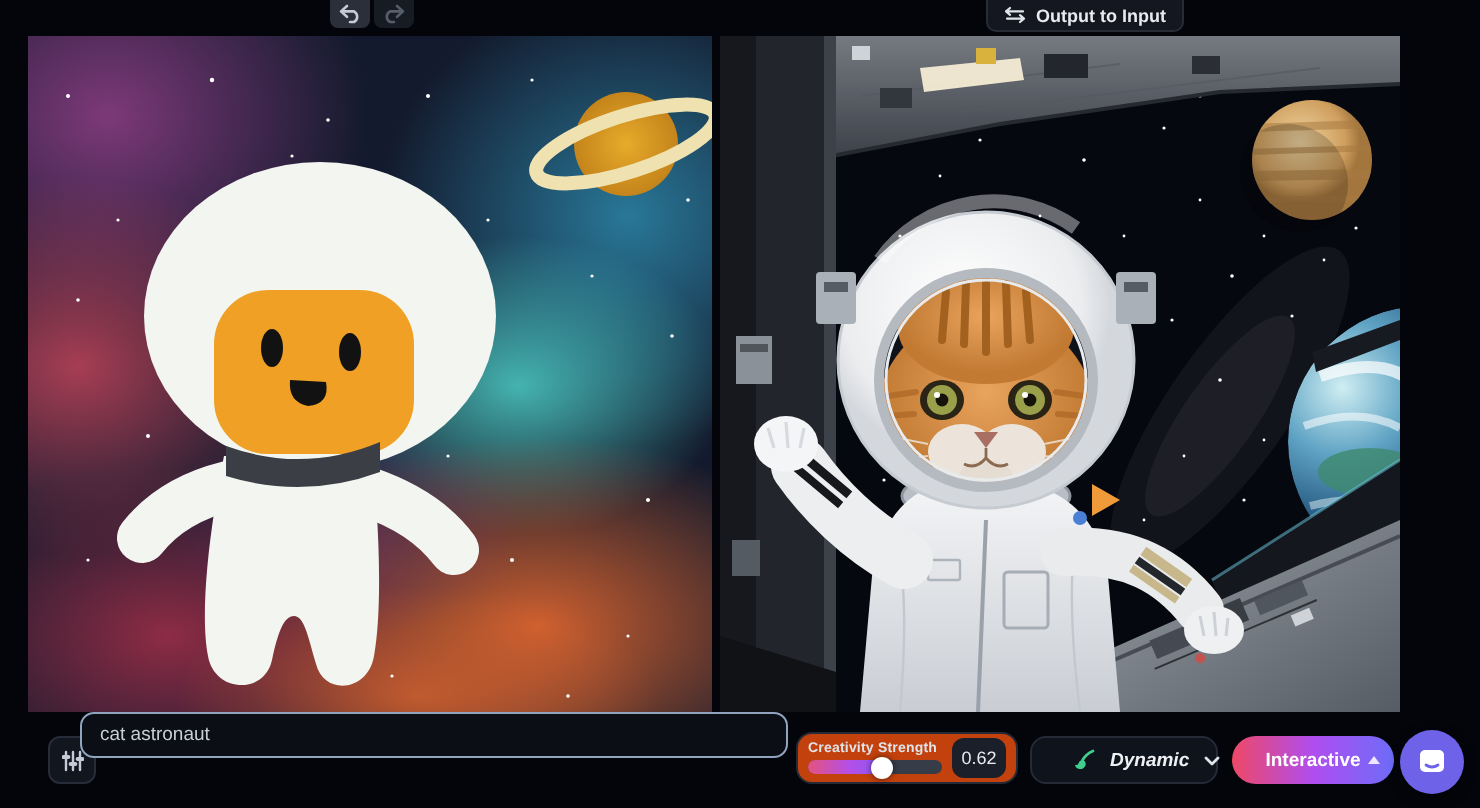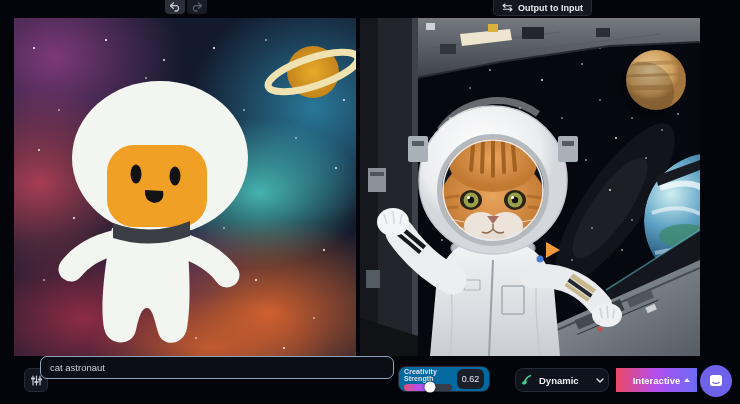--- a/index.html
+++ b/index.html
@@ -31,22 +31,22 @@
     position:absolute;left:24px;top:368px;width:22px;height:22px;border-radius:6px;
     background:#12161f;border:1px solid #262c38;display:flex;align-items:center;justify-content:center;cursor:pointer;
   }
   #prompt-input{
     position:absolute;left:40px;top:356px;width:334px;height:21px;
     background:#0b0e15;border:1px solid #90a4bf;border-radius:7px;
     color:#c9ced8;font-size:9.5px;padding:0 9px;outline:none;
     font-family:"Liberation Sans",sans-serif;
   }
   #creativity-group{
-    position:absolute;left:398px;top:366px;width:92px;height:26px;
-    background:#0369a1;border:1px solid #242a36;border-radius:8px;
+    position:absolute;left:398px;top:366px;width:111px;height:26px;
+    background:#c2410c;border:1px solid #242a36;border-radius:8px;
     display:flex;align-items:center;padding:0 5px;box-sizing:border-box;gap:5px;
   }
   .creativity-left{flex:1;display:flex;flex-direction:column;justify-content:center;gap:2px;}
   .creativity-label{font-size:7px;color:#dfe3ea;font-weight:bold;letter-spacing:.1px;line-height:7px;}
   .slider-track{
     position:relative;height:7px;border-radius:4px;background:#363c48;width:100%;cursor:pointer;
   }
   .slider-fill{
     position:absolute;left:0;top:0;bottom:0;width:55%;border-radius:4px;
     background:linear-gradient(90deg,#e4527e,#b44fe9,#7e5bf4);
@@ -55,25 +55,25 @@
     position:absolute;top:50%;width:11px;height:11px;border-radius:50%;background:#fff;
     transform:translate(-50%,-50%);box-shadow:0 0 3px rgba(0,0,0,.6);cursor:grab;
   }
   .creativity-value{
     width:27px;height:20px;background:#1a1f2a;border-radius:6px;color:#e8ebf0;
     font-size:9px;display:flex;align-items:center;justify-content:center;flex:none;
   }
   #style-dropdown{
     position:absolute;left:515px;top:368px;width:94px;height:24px;
     background:#0f131b;border:1px solid #242a36;border-radius:8px;
-    display:flex;align-items:center;gap:7px;padding:0 4px;box-sizing:border-box;cursor:pointer;
+    display:flex;align-items:center;gap:7px;padding:0 20px;box-sizing:border-box;cursor:pointer;font-style:italic;
   }
   .dropdown-label{color:#eef0f4;font-size:9.5px;font-weight:bold;flex:1;}
   #interactive-button{
-    position:absolute;left:616px;top:368px;width:81px;height:24px;border-radius:0;
+    position:absolute;left:616px;top:368px;width:81px;height:24px;border-radius:12px;
     background:linear-gradient(90deg,#ee4866,#b04ef0,#6d6cf8);
     display:flex;align-items:center;justify-content:center;cursor:pointer;border:none;
   }
   .interactive-label{color:#fff;font-size:9.5px;font-weight:bold;}
   .caret-up{position:absolute;right:7px;top:50%;transform:translateY(-50%);
     width:0;height:0;border-left:3.5px solid transparent;border-right:3.5px solid transparent;
     border-bottom:4.5px solid #f0e6ff;}
   #chat-widget{
     position:absolute;left:700px;top:365px;width:32px;height:32px;border-radius:50%;
     background:#6e62e8;display:flex;align-items:center;justify-content:center;cursor:pointer;

